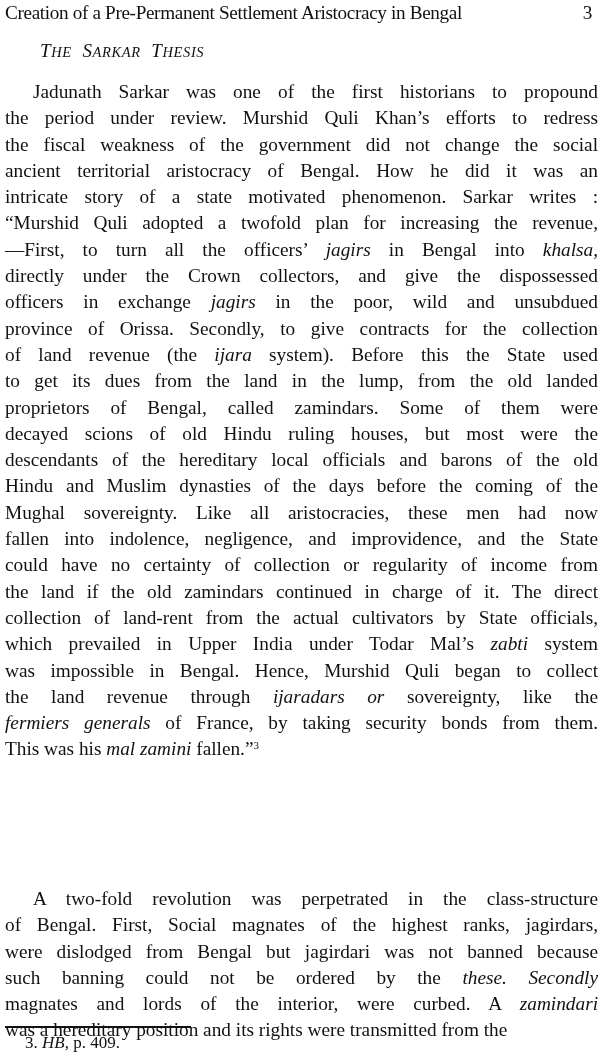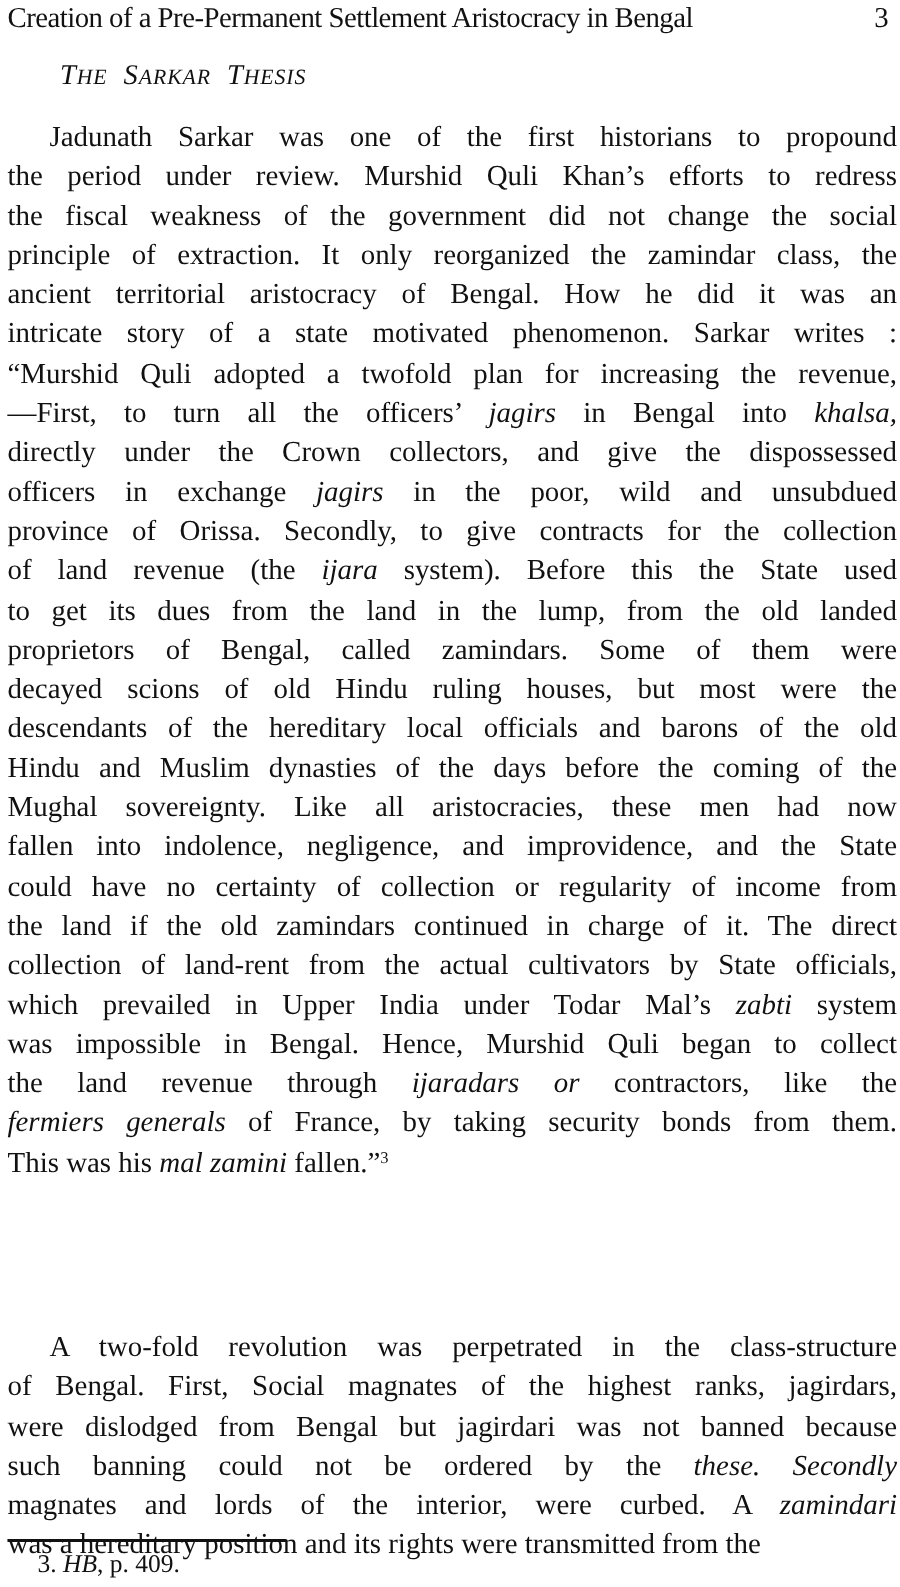--- a/index.html
+++ b/index.html
@@ -100,42 +100,41 @@
   <div class="section-title">
     <span><span class="cap">T</span><span class="sc">HE</span></span>&nbsp;
     <span><span class="cap">S</span><span class="sc">ARKAR</span></span>&nbsp;
     <span><span class="cap">T</span><span class="sc">HESIS</span></span>
   </div>
 
   <div class="body-text para1" id="para1">
       <span class="line indent"><span>Jadunath Sarkar was one of the first historians to propound</span></span>
       <span class="line"><span>the period under review. Murshid Quli Khan’s efforts to redress</span></span>
       <span class="line"><span>the fiscal weakness of the government did not change the social</span></span>
-      <span class="line"><span>principle of extraction. It only reorganized the zamindar class, the</span></span>
       <span class="line"><span>ancient territorial aristocracy of Bengal. How he did it was an</span></span>
       <span class="line"><span>intricate story of a state motivated phenomenon. Sarkar writes :</span></span>
       <span class="line"><span>“Murshid Quli adopted a twofold plan for increasing the revenue,</span></span>
       <span class="line"><span>—First, to turn all the officers’ </span><i>jagirs</i><span> in Bengal into </span><i>khalsa,</i></span>
       <span class="line"><span>directly under the Crown collectors, and give the dispossessed</span></span>
       <span class="line"><span>officers in exchange </span><i>jagirs</i><span> in the poor, wild and unsubdued</span></span>
       <span class="line"><span>province of Orissa. Secondly, to give contracts for the collection</span></span>
       <span class="line"><span>of land revenue (the </span><i>ijara</i><span> system). Before this the State used</span></span>
       <span class="line"><span>to get its dues from the land in the lump, from the old landed</span></span>
       <span class="line"><span>proprietors of Bengal, called zamindars. Some of them were</span></span>
       <span class="line"><span>decayed scions of old Hindu ruling houses, but most were the</span></span>
       <span class="line"><span>descendants of the hereditary local officials and barons of the old</span></span>
       <span class="line"><span>Hindu and Muslim dynasties of the days before the coming of the</span></span>
       <span class="line"><span>Mughal sovereignty. Like all aristocracies, these men had now</span></span>
       <span class="line"><span>fallen into indolence, negligence, and improvidence, and the State</span></span>
       <span class="line"><span>could have no certainty of collection or regularity of income from</span></span>
       <span class="line"><span>the land if the old zamindars continued in charge of it. The direct</span></span>
       <span class="line"><span>collection of land-rent from the actual cultivators by State officials,</span></span>
       <span class="line"><span>which prevailed in Upper India under Todar Mal’s </span><i>zabti</i><span> system</span></span>
       <span class="line"><span>was impossible in Bengal. Hence, Murshid Quli began to collect</span></span>
-      <span class="line"><span>the land revenue through </span><i>ijaradars or</i><span> contractors, like the</span></span>
+      <span class="line"><span>the land revenue through </span><i>ijaradars or</i><span> sovereignty, like the</span></span>
       <span class="line"><i>fermiers generals</i><span> of France, by taking security bonds from them.</span></span>
       <span class="line last"><span>This was his </span><i>mal zamini</i><span> fallen.”</span><sup>3</sup></span>
     </div>
 
   <div class="body-text para2" id="para2">
       <span class="line indent"><span>A two-fold revolution was perpetrated in the class-structure</span></span>
       <span class="line"><span>of Bengal. First, Social magnates of the highest ranks, jagirdars,</span></span>
       <span class="line"><span>were dislodged from Bengal but jagirdari was not banned because</span></span>
       <span class="line"><span>such banning could not be ordered by the </span><i>these. Secondly</i></span>
       <span class="line"><span>magnates and lords of the interior, were curbed. A </span><i>zamindari</i></span>

